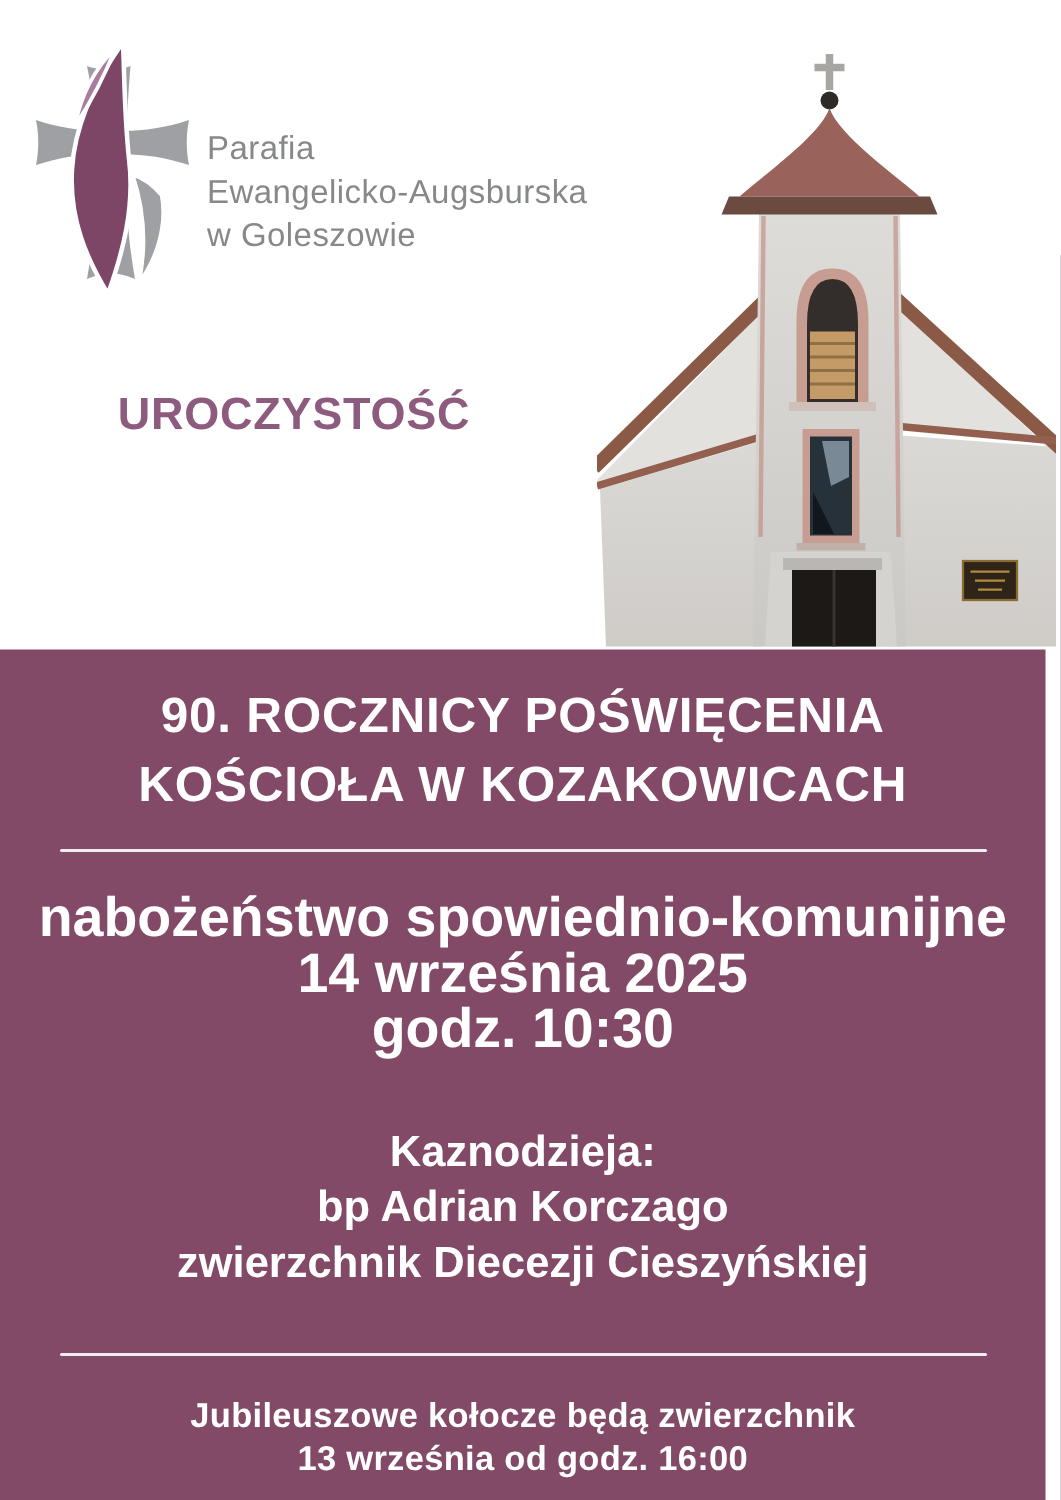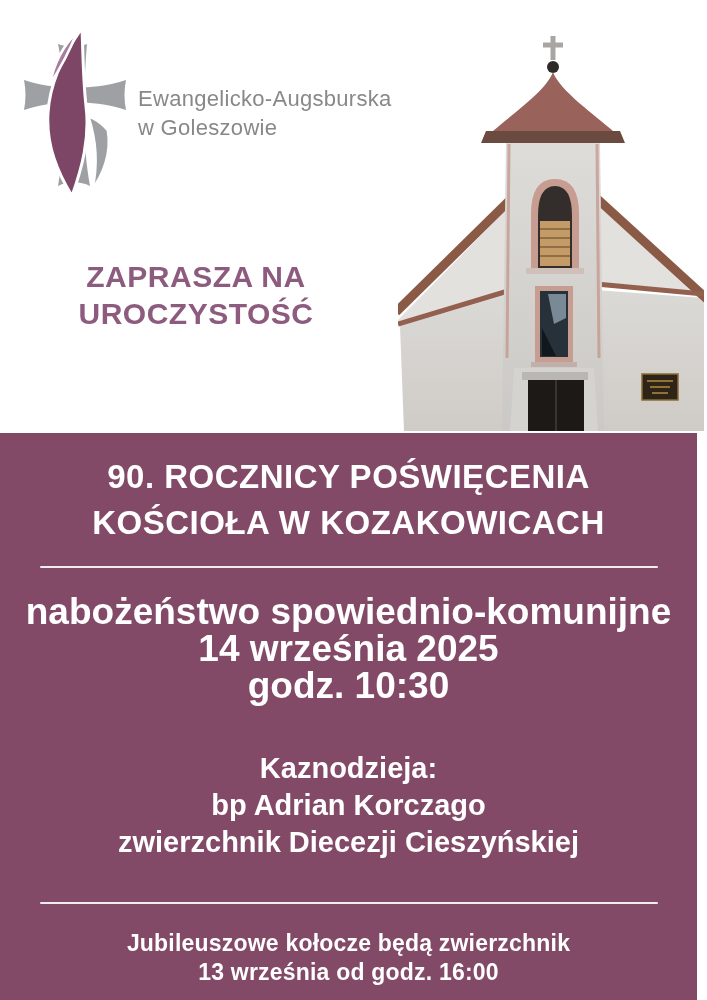--- a/index.html
+++ b/index.html
@@ -66,26 +66,26 @@
       <path d="M38,16 C45,19 60,19 67,16 C65,40 64,60 65,85 C64,115 66,135 70,158 C60,153 48,153 38,158 C42,135 44,115 43,85 C44,60 43,40 38,16 Z" fill="#9ea0a3"></path>
     </g>
     <g>
       <path d="M68,88 C76,112 78,136 72,162 C84,146 92,124 88,102 C82,95 75,90 68,88 Z" fill="#9ea0a3" stroke="#ffffff" stroke-width="3"></path>
       <path d="M62,0 C48,20 30,50 28,85 C26,118 38,145 52,168 C62,140 70,110 66,78 C63,50 63,25 62,0 Z" fill="#7d4667" stroke="#ffffff" stroke-width="3"></path>
       <path d="M57,4 C44,17 34,35 30,56 C40,41 50,22 57,4 Z" fill="#a87c9e" stroke="#ffffff" stroke-width="2.5"></path>
     </g>
   </svg>
 
   <div class="org-name">
+    <div>Parafia</div>
     <div>Ewangelicko-Augsburska</div>
     <div>w Goleszowie</div>
   </div>
 
   <div class="invitation">
-    <div>ZAPRASZA NA</div>
     <div>UROCZYSTOŚĆ</div>
   </div>
 
   <svg class="church" viewBox="0 0 306 405" aria-hidden="true">
     <defs>
       <linearGradient id="towerGrad" x1="0" y1="0" x2="0" y2="1">
         <stop offset="0" stop-color="#dedcd8"></stop>
           <stop offset="1" stop-color="#cbc9c5"></stop>
       </linearGradient>
       <linearGradient id="wallGrad" x1="0" y1="0" x2="0" y2="1">

